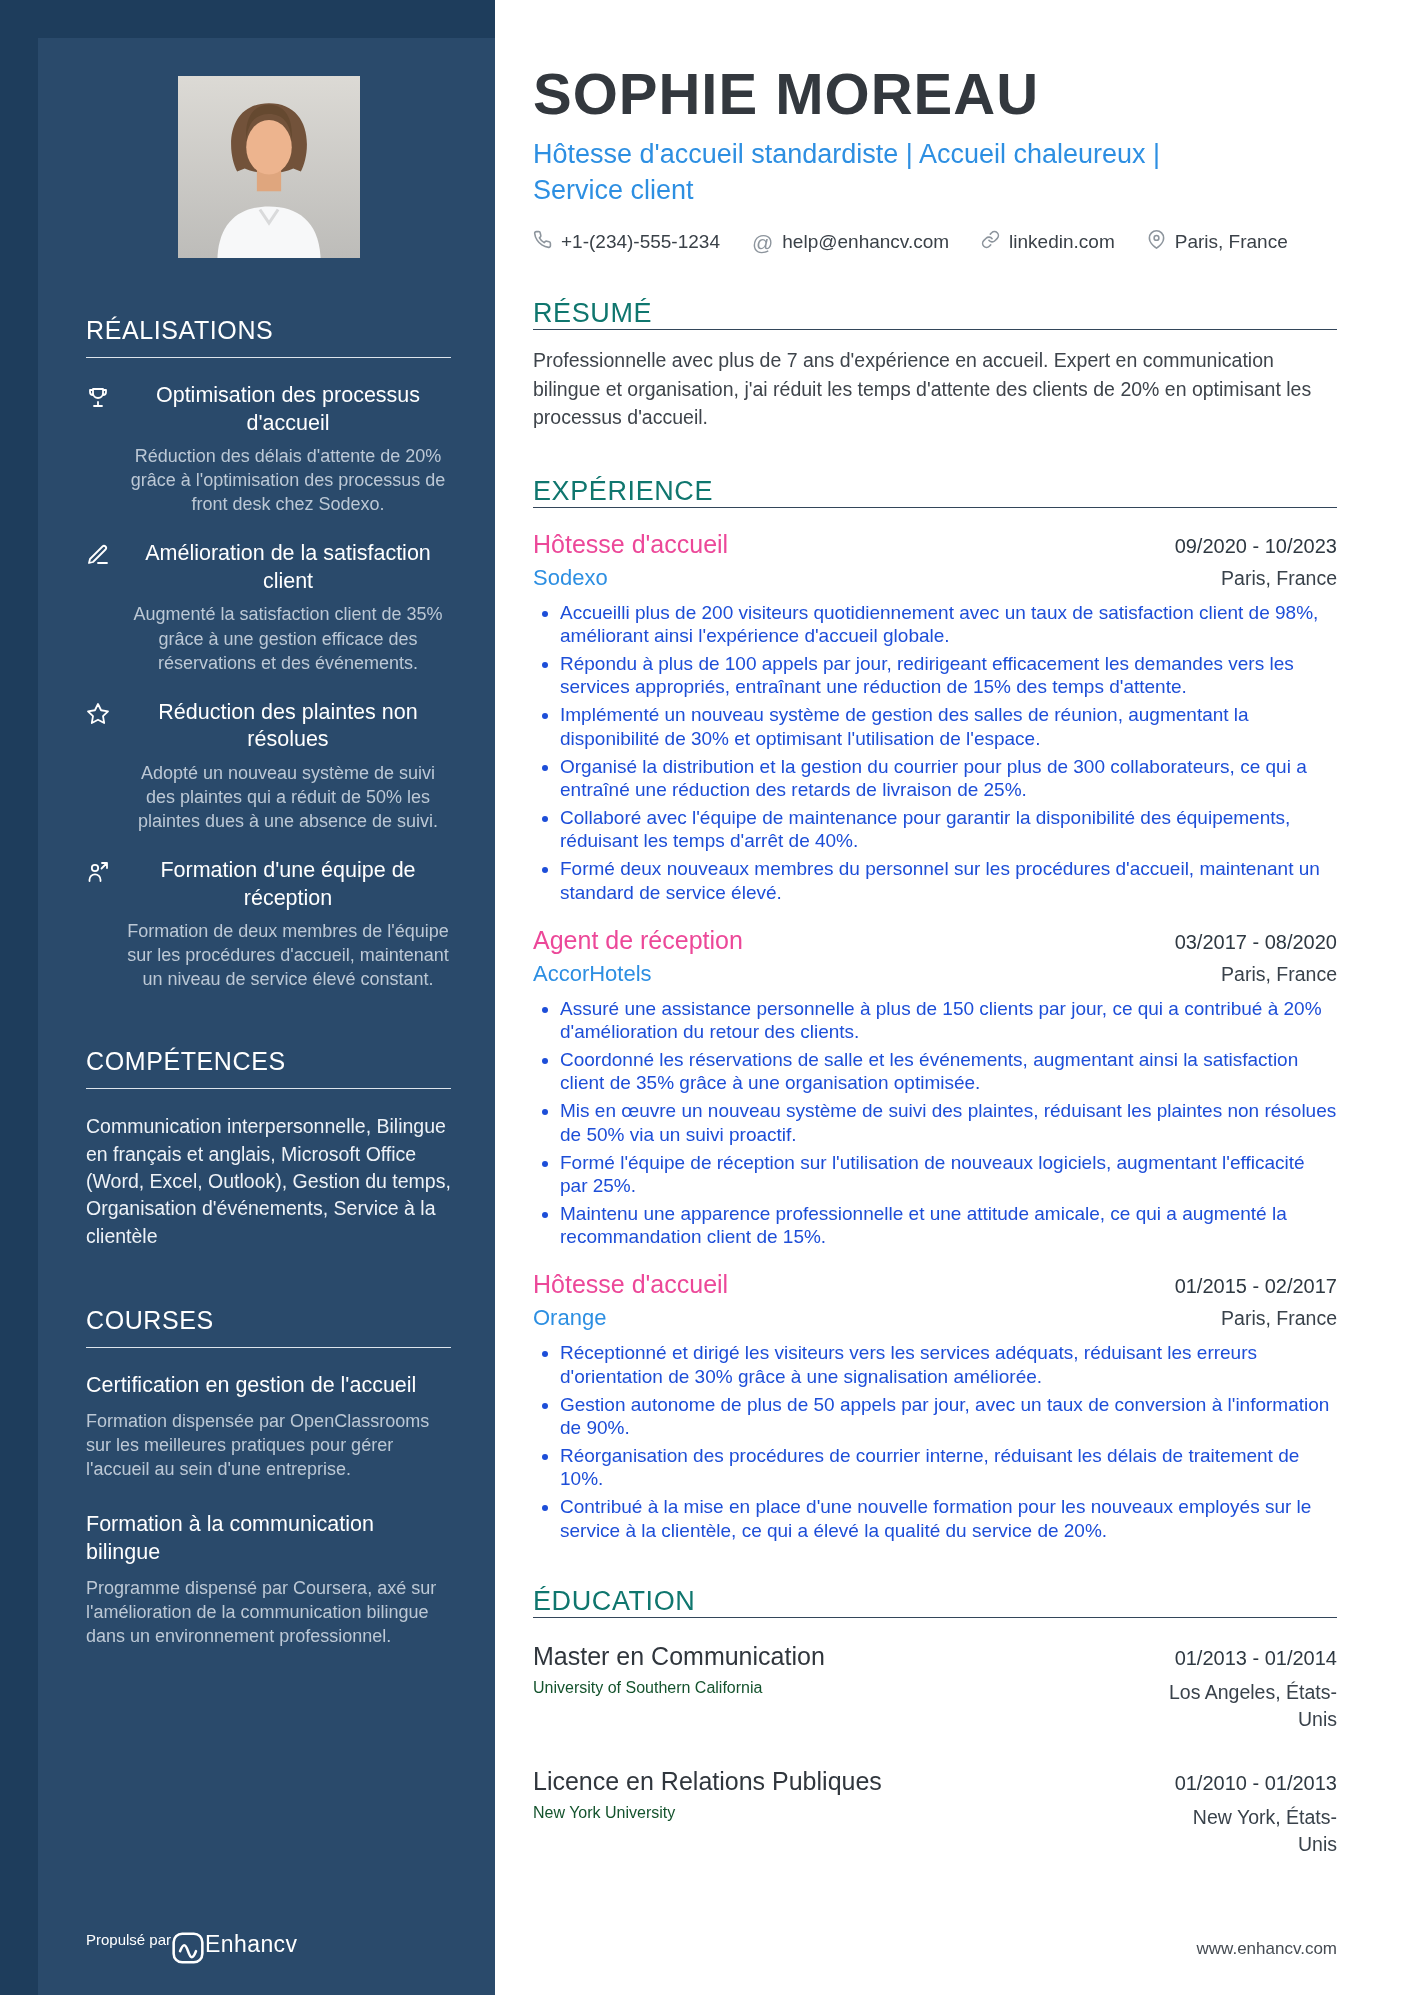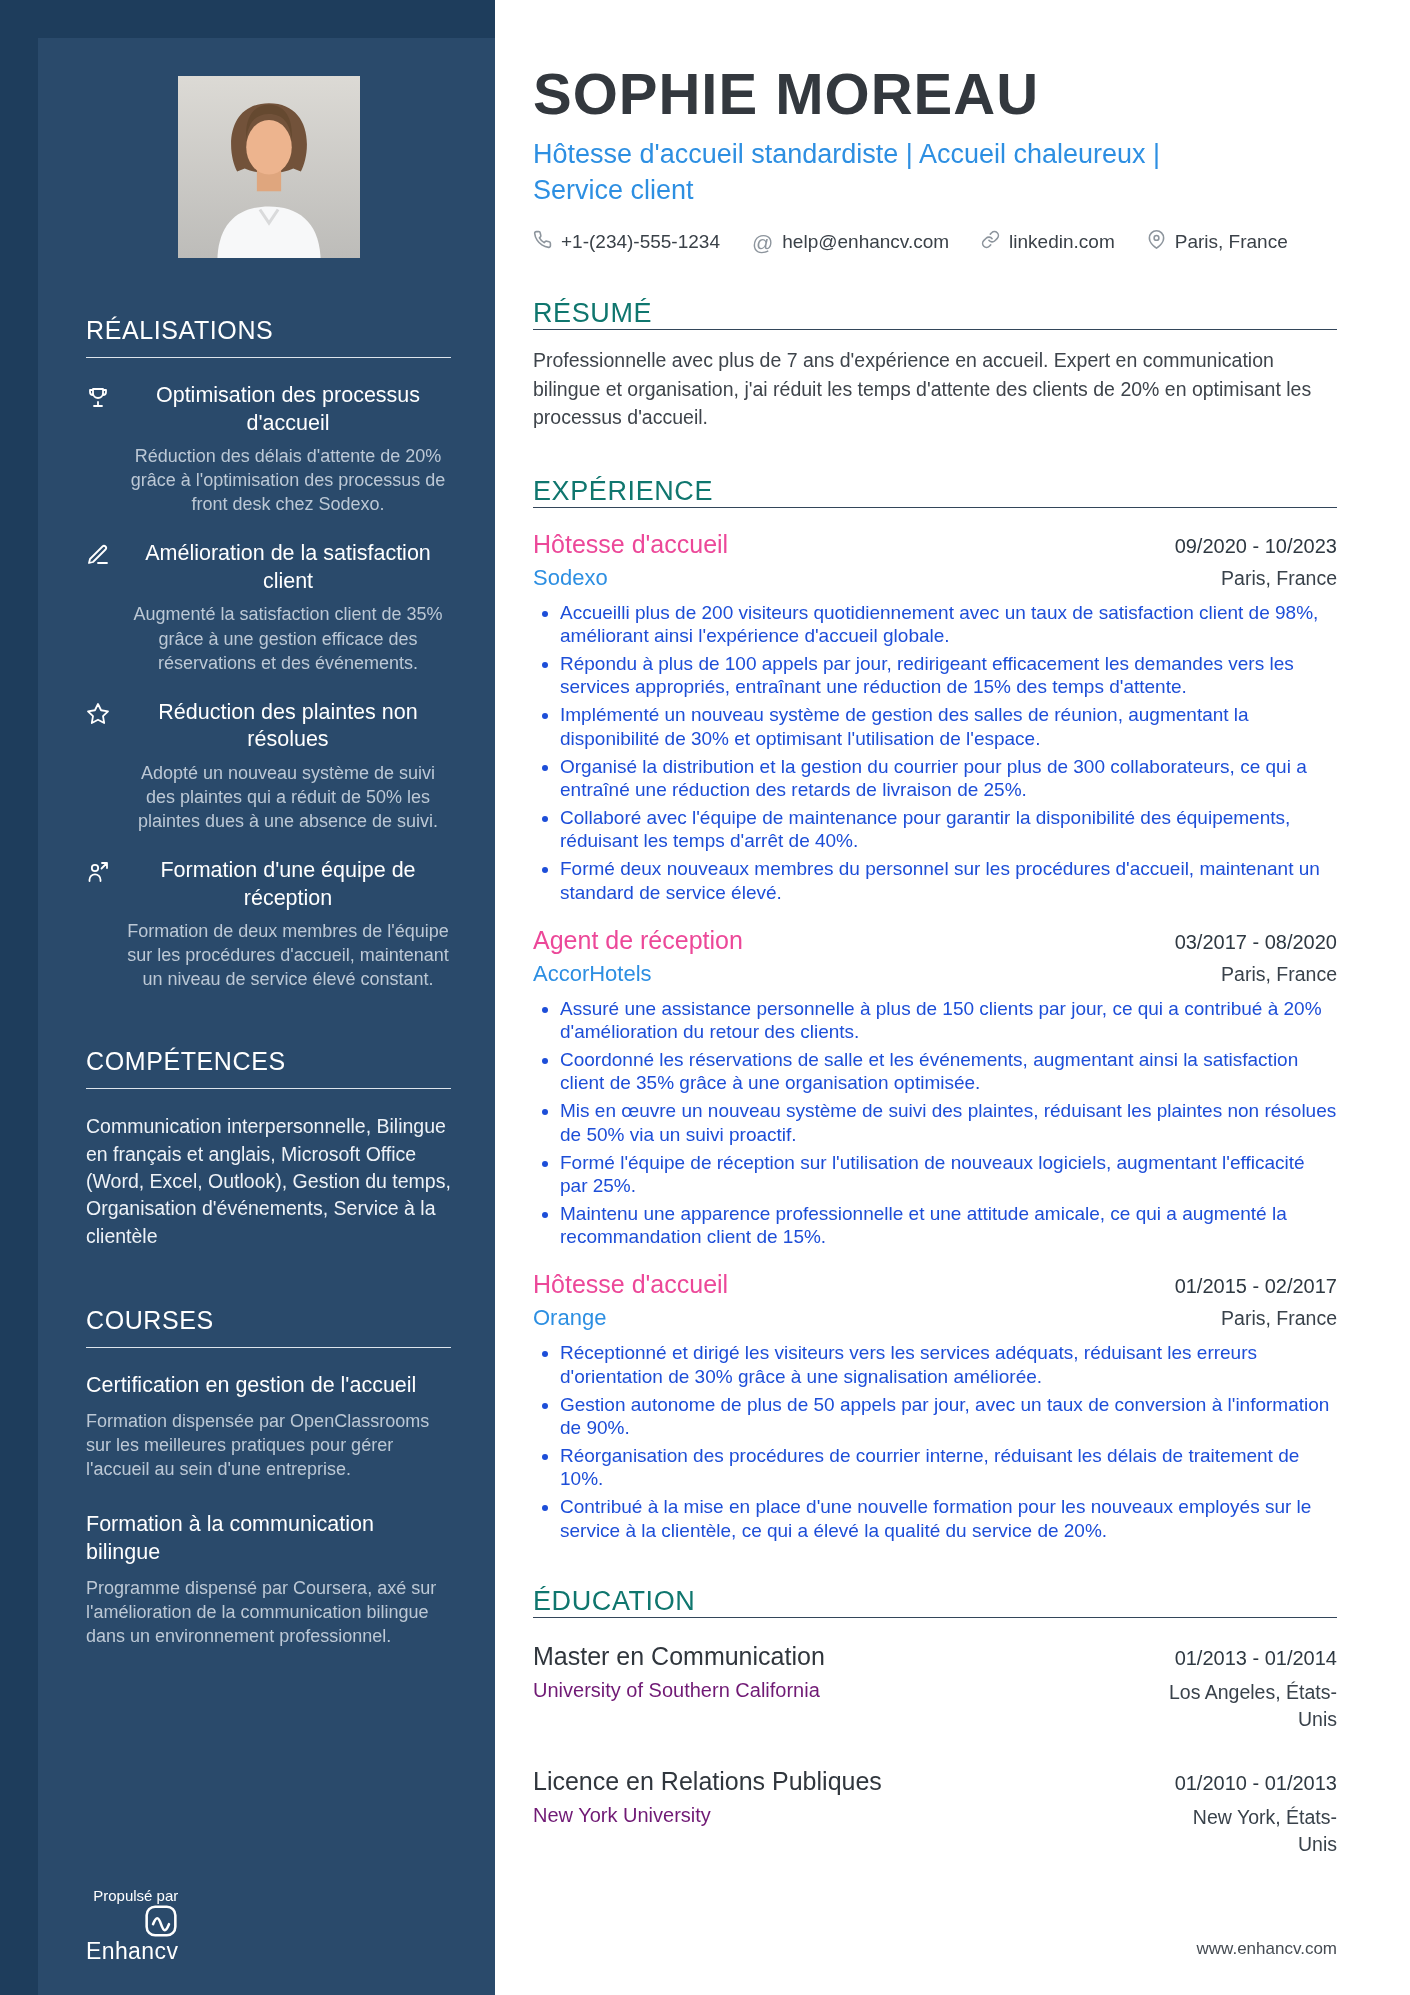--- a/index.html
+++ b/index.html
@@ -24,21 +24,21 @@
   .ach-body { flex:1;text-align:center; }
   .ach-title { color:#ffffff; font-size:21.5px; line-height:1.28; font-weight:400; margin-bottom:7px; }
   .ach-desc { color:#bcc8d5; font-size:18px; line-height:1.34; }
 
   .skills-text { color:#eef2f7; font-size:19.5px; line-height:1.4; }
 
   .course { margin-bottom:30px; }
   .course-title { color:#ffffff; font-size:21.5px; line-height:1.3; font-weight:400; margin-bottom:9px; }
   .course-desc { color:#bcc8d5; font-size:18px; line-height:1.34; }
 
-  .sb-footer { position:absolute; left:48px; bottom:30px; display:flex; align-items:flex-end; color:#ffffff;flex-direction:column; }
+  .sb-footer { position:absolute; left:48px; bottom:30px; display:flex; align-items:flex-start; color:#ffffff; }
   .powered { font-size:15px; font-weight:400; }
   .brand-mark svg { width:34px; height:34px; display:block; }
   .brand-name { font-size:23px; font-weight:400; letter-spacing:.4px; }
 
   
   .main { flex:1; position:relative; padding:60px 73px 0 38px; }
 
   .name { font-size:58px; font-weight:700; color:#33383e; letter-spacing:1px; }
   .tagline { margin-top:10px; font-size:27px; line-height:1.32; color:#2d8fe2; max-width:700px; }
 
@@ -60,21 +60,21 @@
   .company { font-size:22px; color:#2d8fe2; }
   .location { font-size:19.5px; color:#39424b; }
 
   .bullets { margin-top:10px; padding-left:27px; list-style:disc outside; }
   .bullets li { font-size:19px; line-height:1.22; color:#1d4ed8; margin-bottom:5px; }
 
   .edu-entry { margin-top:24px; }
   .edu-entry + .edu-entry { margin-top:34px; }
   .edu-title { font-size:25px; font-weight:500; color:#30363d; }
   .edu-sub { margin-top:8px; display:flex; justify-content:space-between; align-items:flex-start; }
-  .school { font-size:20px; color:#701a75; }
+  .school { font-size:16px; color:#14532d; }
   .edu-loc { font-size:19.5px; color:#39424b; text-align:right; max-width:180px; line-height:1.38; }
 
   .site-footer { position:absolute; right:73px; bottom:36px; font-size:17px; color:#454b52; }
 </style>
 </head>
 <body>
 
 <div class="page">
 
   <aside class="sidebar">

